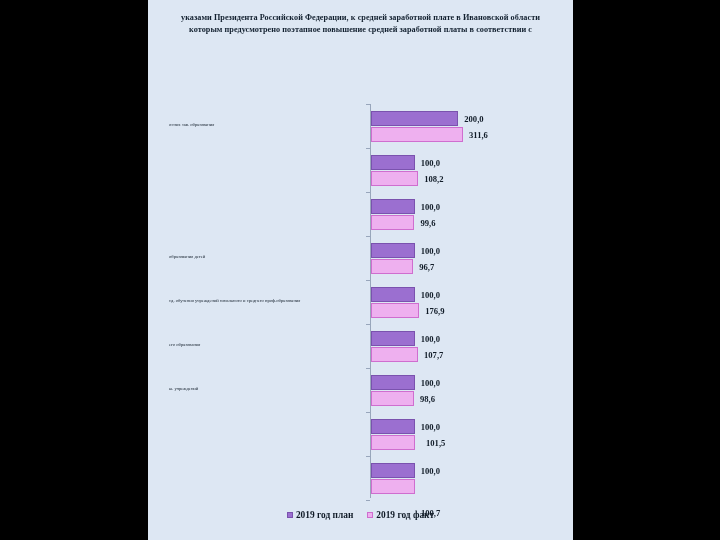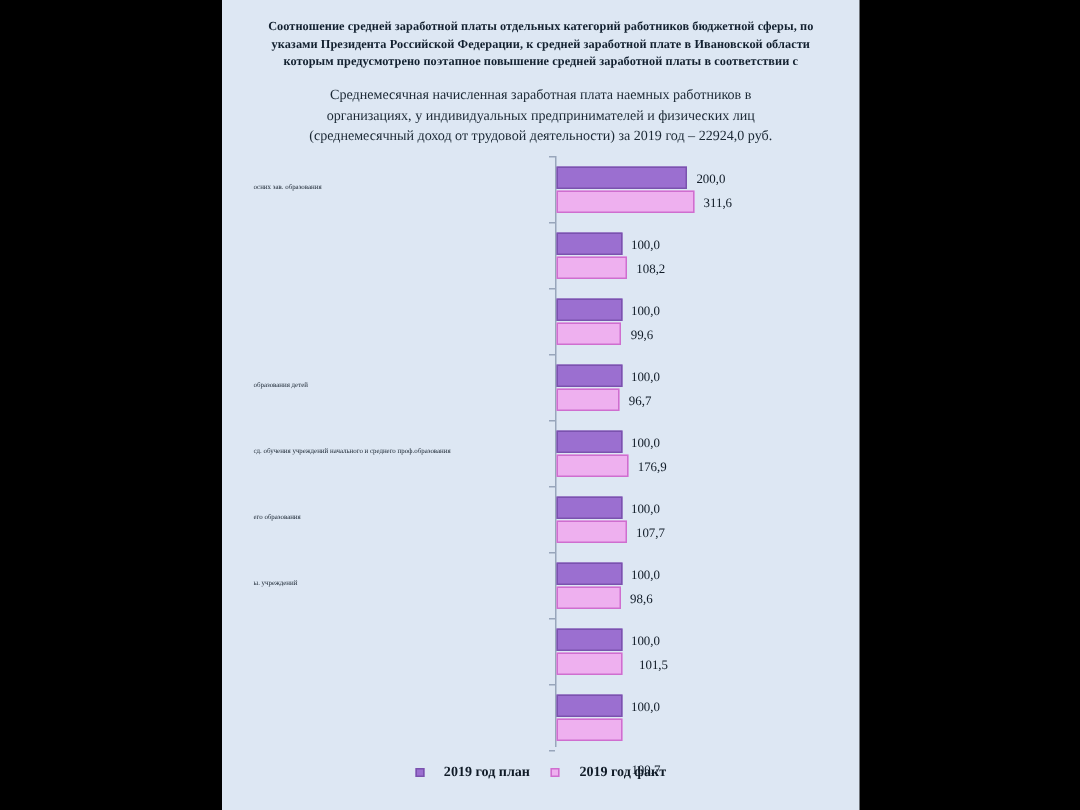--- a/index.html
+++ b/index.html
@@ -117,21 +117,21 @@
     background: #9b6fd0;
     border-color: #7a52ae;
   }
   .bar.fact {
     background: #eeb0ef;
     border-color: #cf6ecf;
   }
   .bar-value {
     position: absolute;
     font-family: "Liberation Serif", serif;
-    font-weight: normal;
+    font-weight: bold;
     font-size: 8.6px;
     line-height: 10px;
     color: #101b27;
     white-space: nowrap;
   }
 
   
   #legend {
     position: absolute;
     left: 0;
@@ -139,21 +139,21 @@
     width: 409px;
     height: 22px;
     display: flex;
     align-items: center;
     justify-content: center;
     gap: 14px;
   }
   .legend-item {
     display: flex;
     align-items: center;
-    gap: 13px;
+    gap: 3px;
   }
   .legend-swatch {
     width: 6px;
     height: 6px;
     display: block;
     border: 0.5px solid #7d5aa8;
     box-sizing: border-box;
   }
   .legend-swatch.plan { background: #9b6fd0; border-color: #7a52ae; }
   .legend-swatch.fact { background: #eeb0ef; border-color: #cf6ecf; }
@@ -165,30 +165,24 @@
     white-space: nowrap;
   }
 </style>
 </head>
 <body>
 
 <div id="slide-stage">
   <div id="slide">
 
     <div id="title-block">
-      <div class="title-line">Соотношение средней заработной платы отдельных категорий работников бюджетной сферы, по</div>
       <div class="title-line">указами Президента Российской Федерации, к средней заработной плате в Ивановской области</div>
       <div class="title-line">которым предусмотрено поэтапное повышение средней заработной платы в соответствии с</div>
     </div>
 
-    <div id="subtitle-block">
-      <div class="subtitle-line">Среднемесячная начисленная заработная плата наемных работников в</div>
-      <div class="subtitle-line">организациях, у индивидуальных предпринимателей и физических лиц</div>
-      <div class="subtitle-line">(среднемесячный доход от трудовой деятельности) за 2019 год – 22924,0 руб.</div>
-    </div>
 
     <div id="chart">
       <div id="plot-area">
         <div id="axis-line"></div>
 
       <div class="cat-group" style="top: 0px; height: 44px;">
             <div class="tick" style="top: 0px;"></div>
             <div class="cat-label" style="top: 18px;">осних зав. образования</div>
             <div class="bar plan" style="top: 6.5px; width: 87.2727px; height: 15px;"></div>
             <div class="bar-value" style="left: 308.273px; top: 9.5px;">200,0</div>

